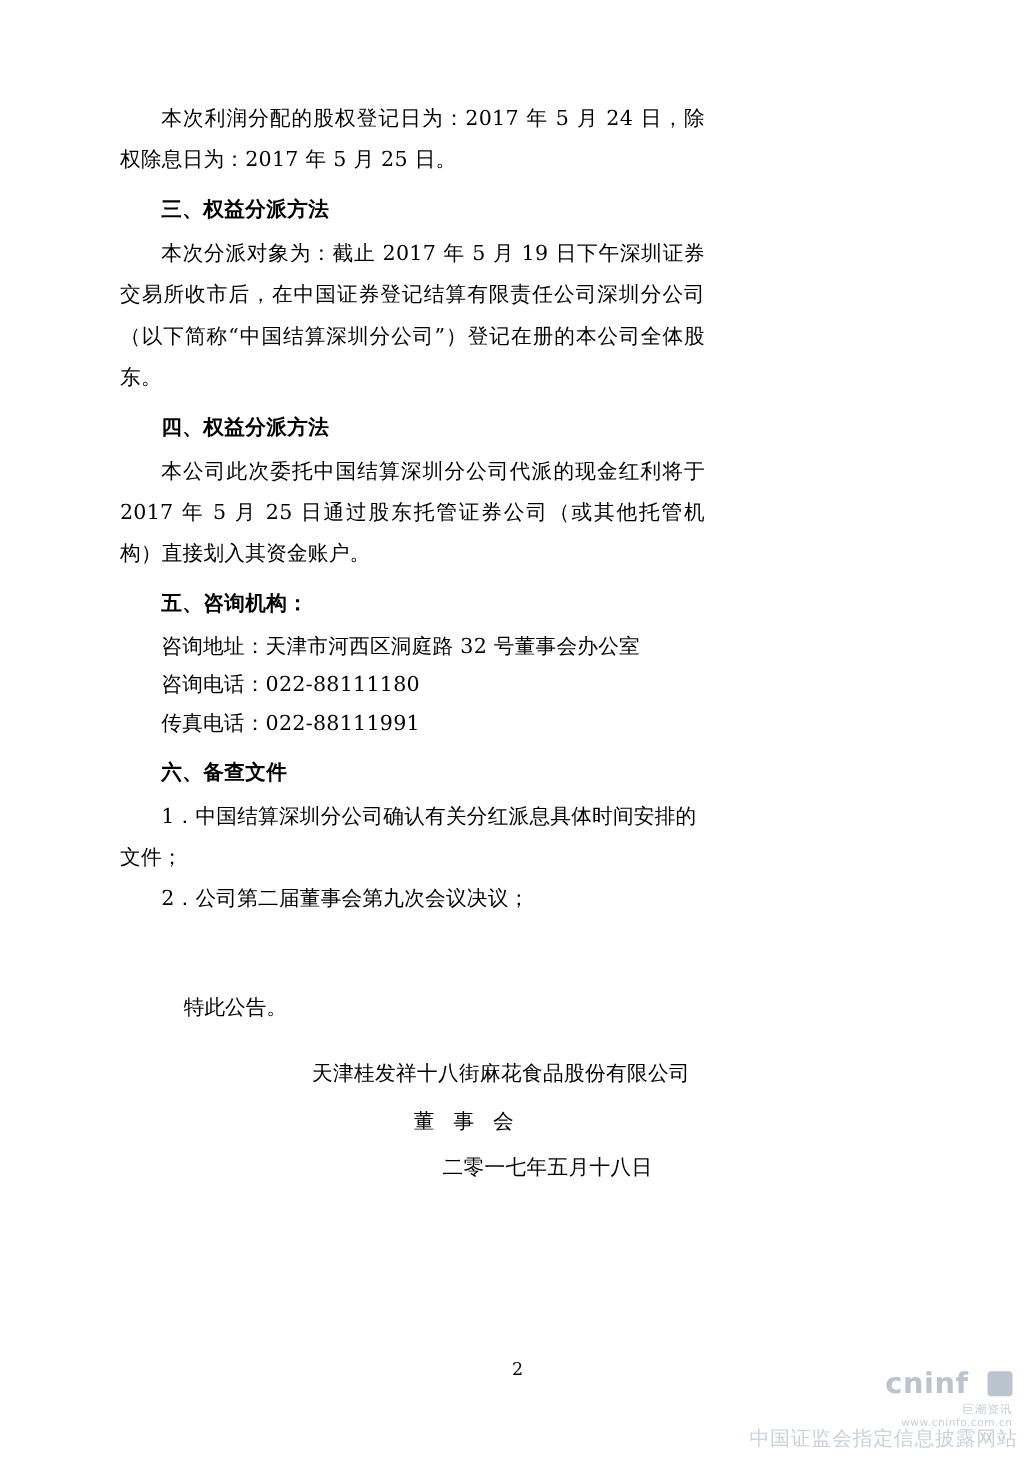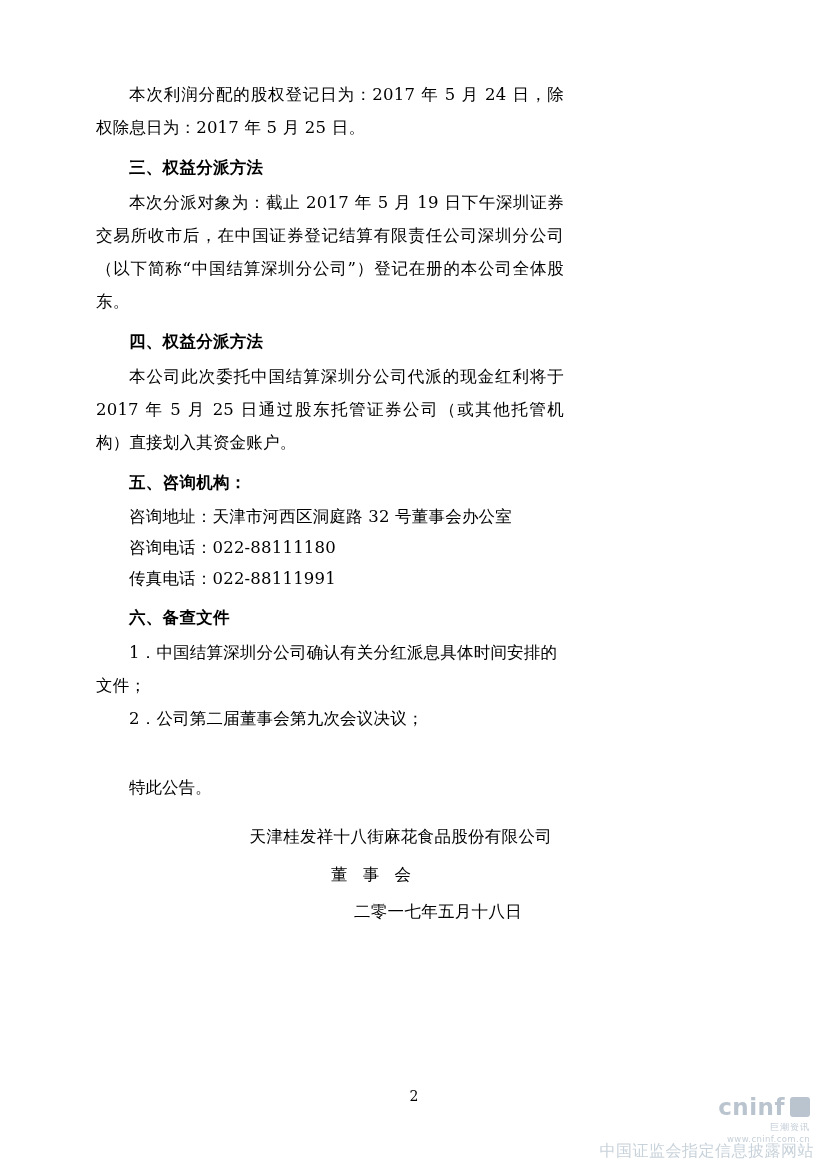--- a/index.html
+++ b/index.html
@@ -52,21 +52,21 @@
     line-height: 33px;
     margin: 0;
     text-indent: 2em;
     letter-spacing: 0.2px;
   }
   .spacer-lg { height: 36px; }
   .closing {
     font-size: 16.5px;
     line-height: 33px;
     text-indent: 2em;
-    margin: 0;
+    margin: 18px;
   }
   .sign-block {
     margin-top: 14px;
   }
   .sign-line {
     font-size: 16.5px;
     line-height: 38px;
     text-align: right;
     padding-right: 12px;
     letter-spacing: 0.3px;
@@ -92,21 +92,21 @@
     position: absolute;
     right: 18px;
     bottom: 26px;
     text-align: right;
     user-select: none;
   }
   .wm-logo {
     display: flex;
     align-items: center;
     justify-content: flex-end;
-    gap: 5px;
+    gap: 15px;
   }
   .wm-mark {
     width: 20px; height: 20px;
     border-radius: 3px;
     background: #b9c4cf;
     display: inline-block;
   }
   .wm-name {
     font-family: "DejaVu Sans", "Liberation Sans", sans-serif;
     font-size: 23px;
@@ -172,16 +172,16 @@
 </div>
 
 <div class="page-number">2</div>
 
 <div class="watermark">
   <div class="wm-logo">
     <span class="wm-name">cninf</span>
     <span class="wm-mark"></span>
   </div>
   <div class="wm-sub">巨潮资讯</div>
-  <div class="wm-url">www.cninf.com.cn</div>
+  <div class="wm-url">www.cninfo.com.cn</div>
 </div>
 
 <div class="wm-tagline">中国证监会指定信息披露网站</div>
 
 </body></html>

